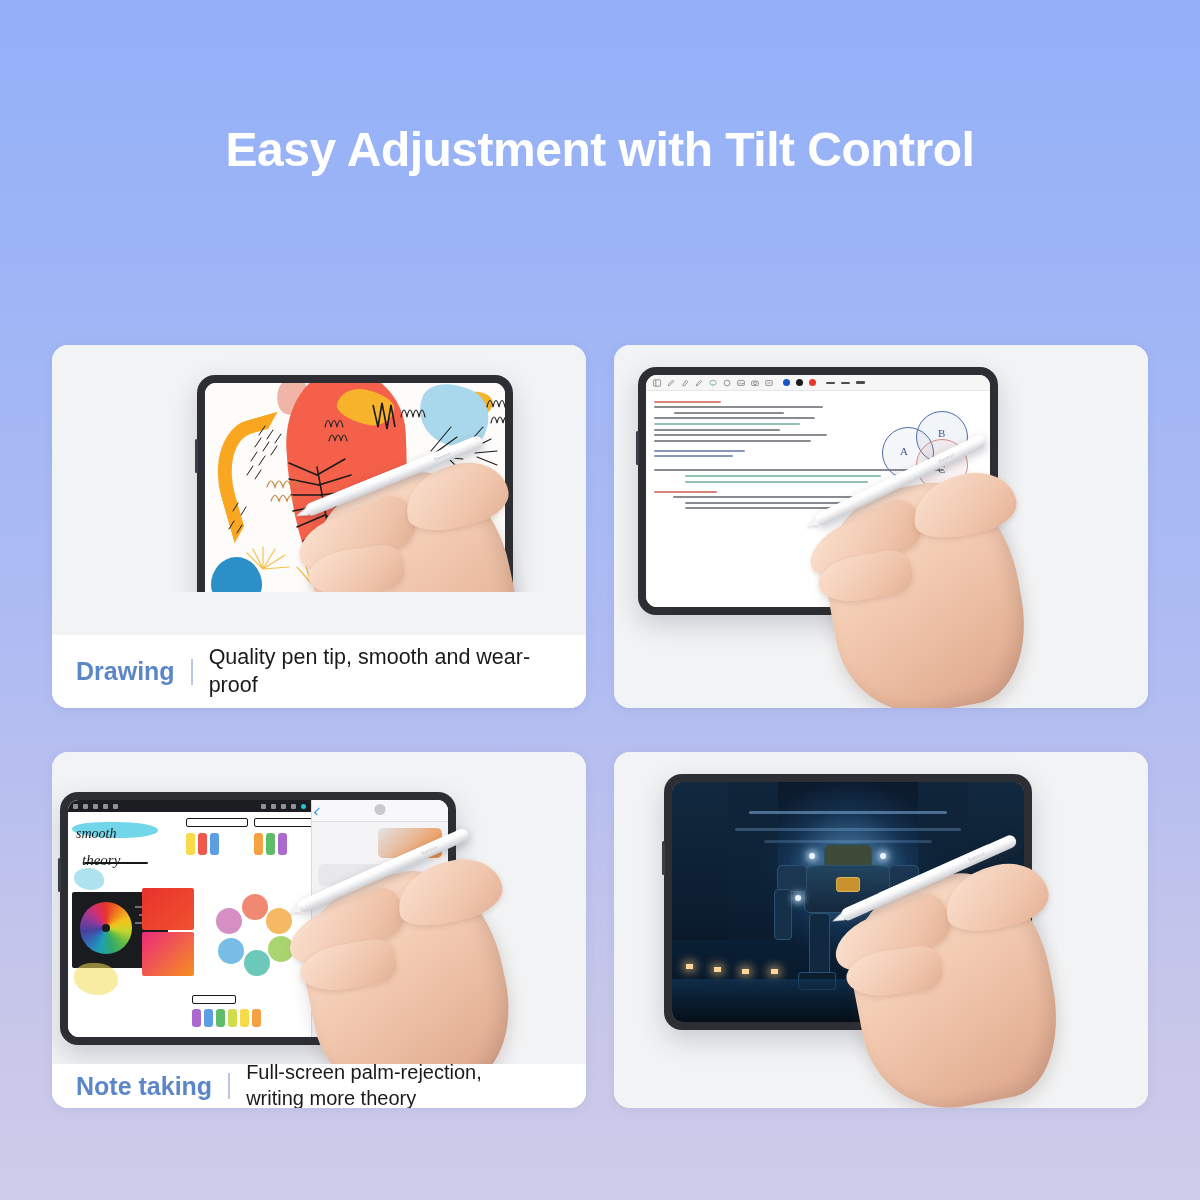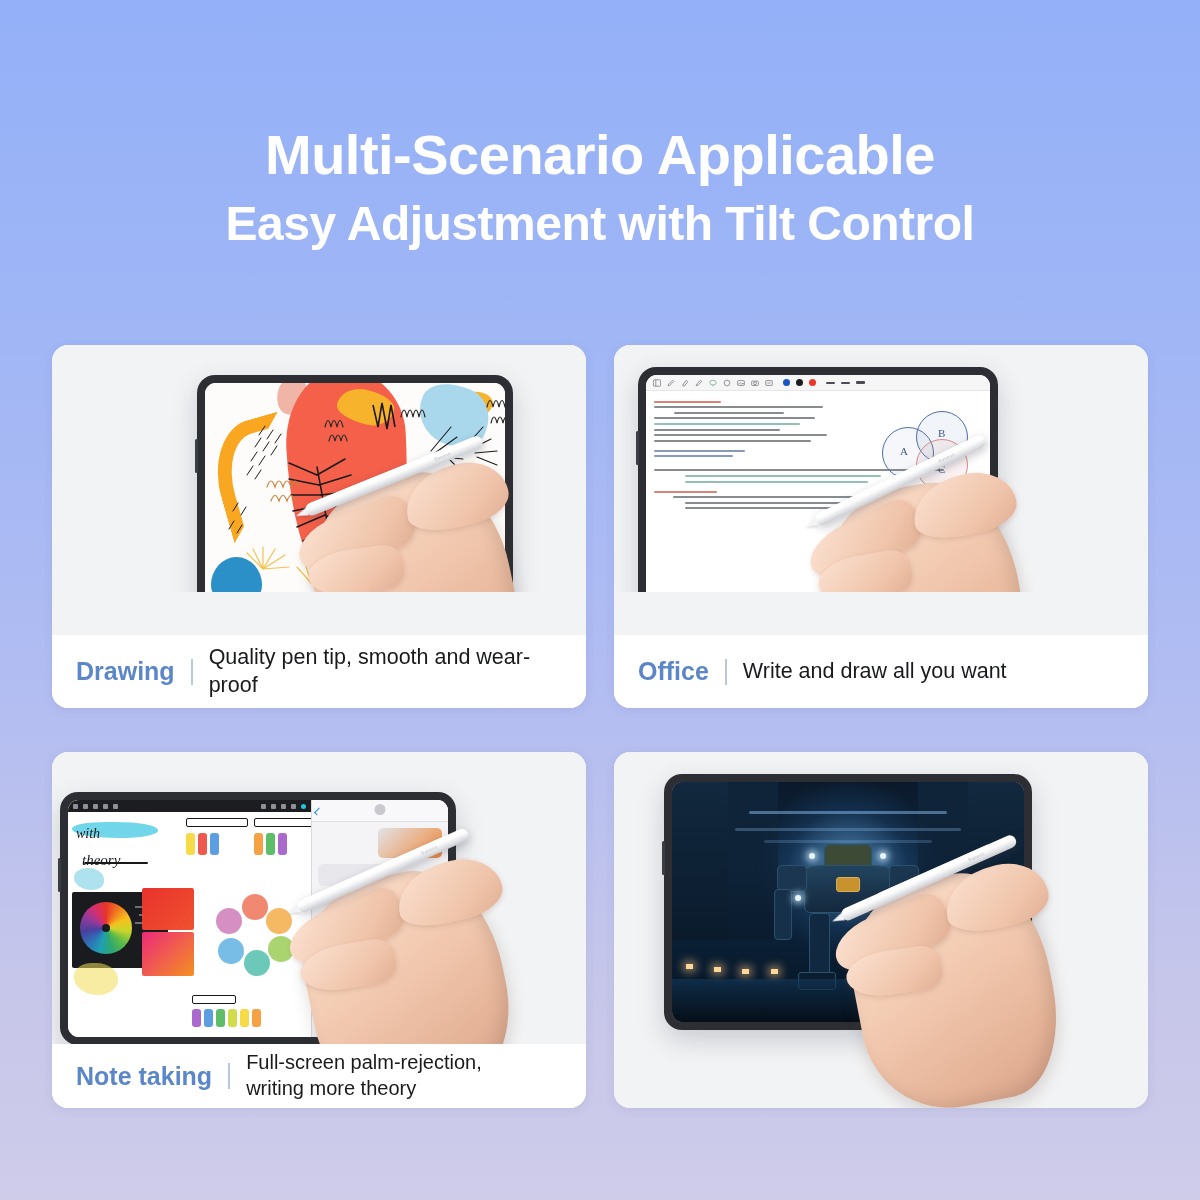--- a/index.html
+++ b/index.html
@@ -47,21 +47,21 @@
   .stage { position: relative; flex: 1 1 auto; overflow: hidden; background: #f2f3f4; }
 
   .caption {
     flex: 0 0 auto;
     background: #ffffff;
     display: flex;
     align-items: center;
     padding: 0 24px;
   }
   .card-top .caption { height: 73px; margin-top: 43px; }
-  .card-bot .caption { height: 64px; }
+  .card-bot .caption { height: 44px; }
   .cap-key {
     color: #5b86c8;
     font-weight: bold;
     font-size: 25px;
     white-space: nowrap;
   }
   .cap-sep {
     width: 2px; height: 26px;
     background: #b9c6dd;
     margin: 0 16px;
@@ -251,21 +251,20 @@
   }
   .stylus .flat {
     position: absolute; left: 22%; right: 14%; top: 0; height: 3px;
     background: rgba(255,255,255,.9); border-radius: 3px;
   }
 </style>
 </head>
 <body>
 
 <div class="headline">
-  <span class="line line1">Multi-Scenario Applicable</span>
   <span class="line line2">Easy Adjustment with Tilt Control</span>
 </div>
 
 <div class="grid">
 
   <div class="card card-top">
     <div class="stage">
 
       <div class="tablet" id="tablet-drawing">
         <div class="screen">
@@ -458,25 +457,20 @@
         <div class="finger" style="left:112px; top:12px; width:104px; height:60px; border-radius:56% 44% 40% 50% / 70% 62% 40% 34%; transform:rotate(-12deg);"></div>
       </div>
 
       <div class="stylus" style="left:202px; top:170px; width:188px; transform:rotate(-26deg); transform-origin:left center;">
         <span class="tip"></span>
         <span class="flat"></span>
         <span class="brand">Baseus</span>
       </div>
     </div>
 
-    <div class="caption">
-      <span class="cap-key">Office</span>
-      <span class="cap-sep"></span>
-      <span class="cap-desc">Write and draw all you want</span>
-    </div>
   </div>
 
   <div class="card card-bot">
     <div class="stage">
 
       <div class="tablet" id="tablet-note-taking">
         <div class="screen">
           <div class="split">
 
             <div class="pane-notes">
@@ -490,21 +484,21 @@
                 <span class="pn-tool"></span>
                 <span class="pn-tool"></span>
                 <span class="pn-tool"></span>
                 <span class="pn-tool"></span>
                 <span class="pn-tool act"></span>
               </div>
 
               <div>
                 <span class="ct-hl"></span>
                 <span class="ct-title">
-                  <span class="ct-word">with</span>
+                  <span class="ct-word">smooth</span>
                 </span>
                 <span class="ct-title" style="left:14px; top:51px;">
                   <span class="ct-word" style="font-size:15px">theory</span>
                 </span>
                 <span style="position:absolute;left:16px;top:62px;width:64px;height:2px;background:#17181a;border-radius:2px"></span>
               </div>
 
               <div style="position:absolute; left:118px; top:18px; width:62px">
                 <div class="labelbox"></div>
                 <div style="display:flex;gap:3px;margin-top:6px">

